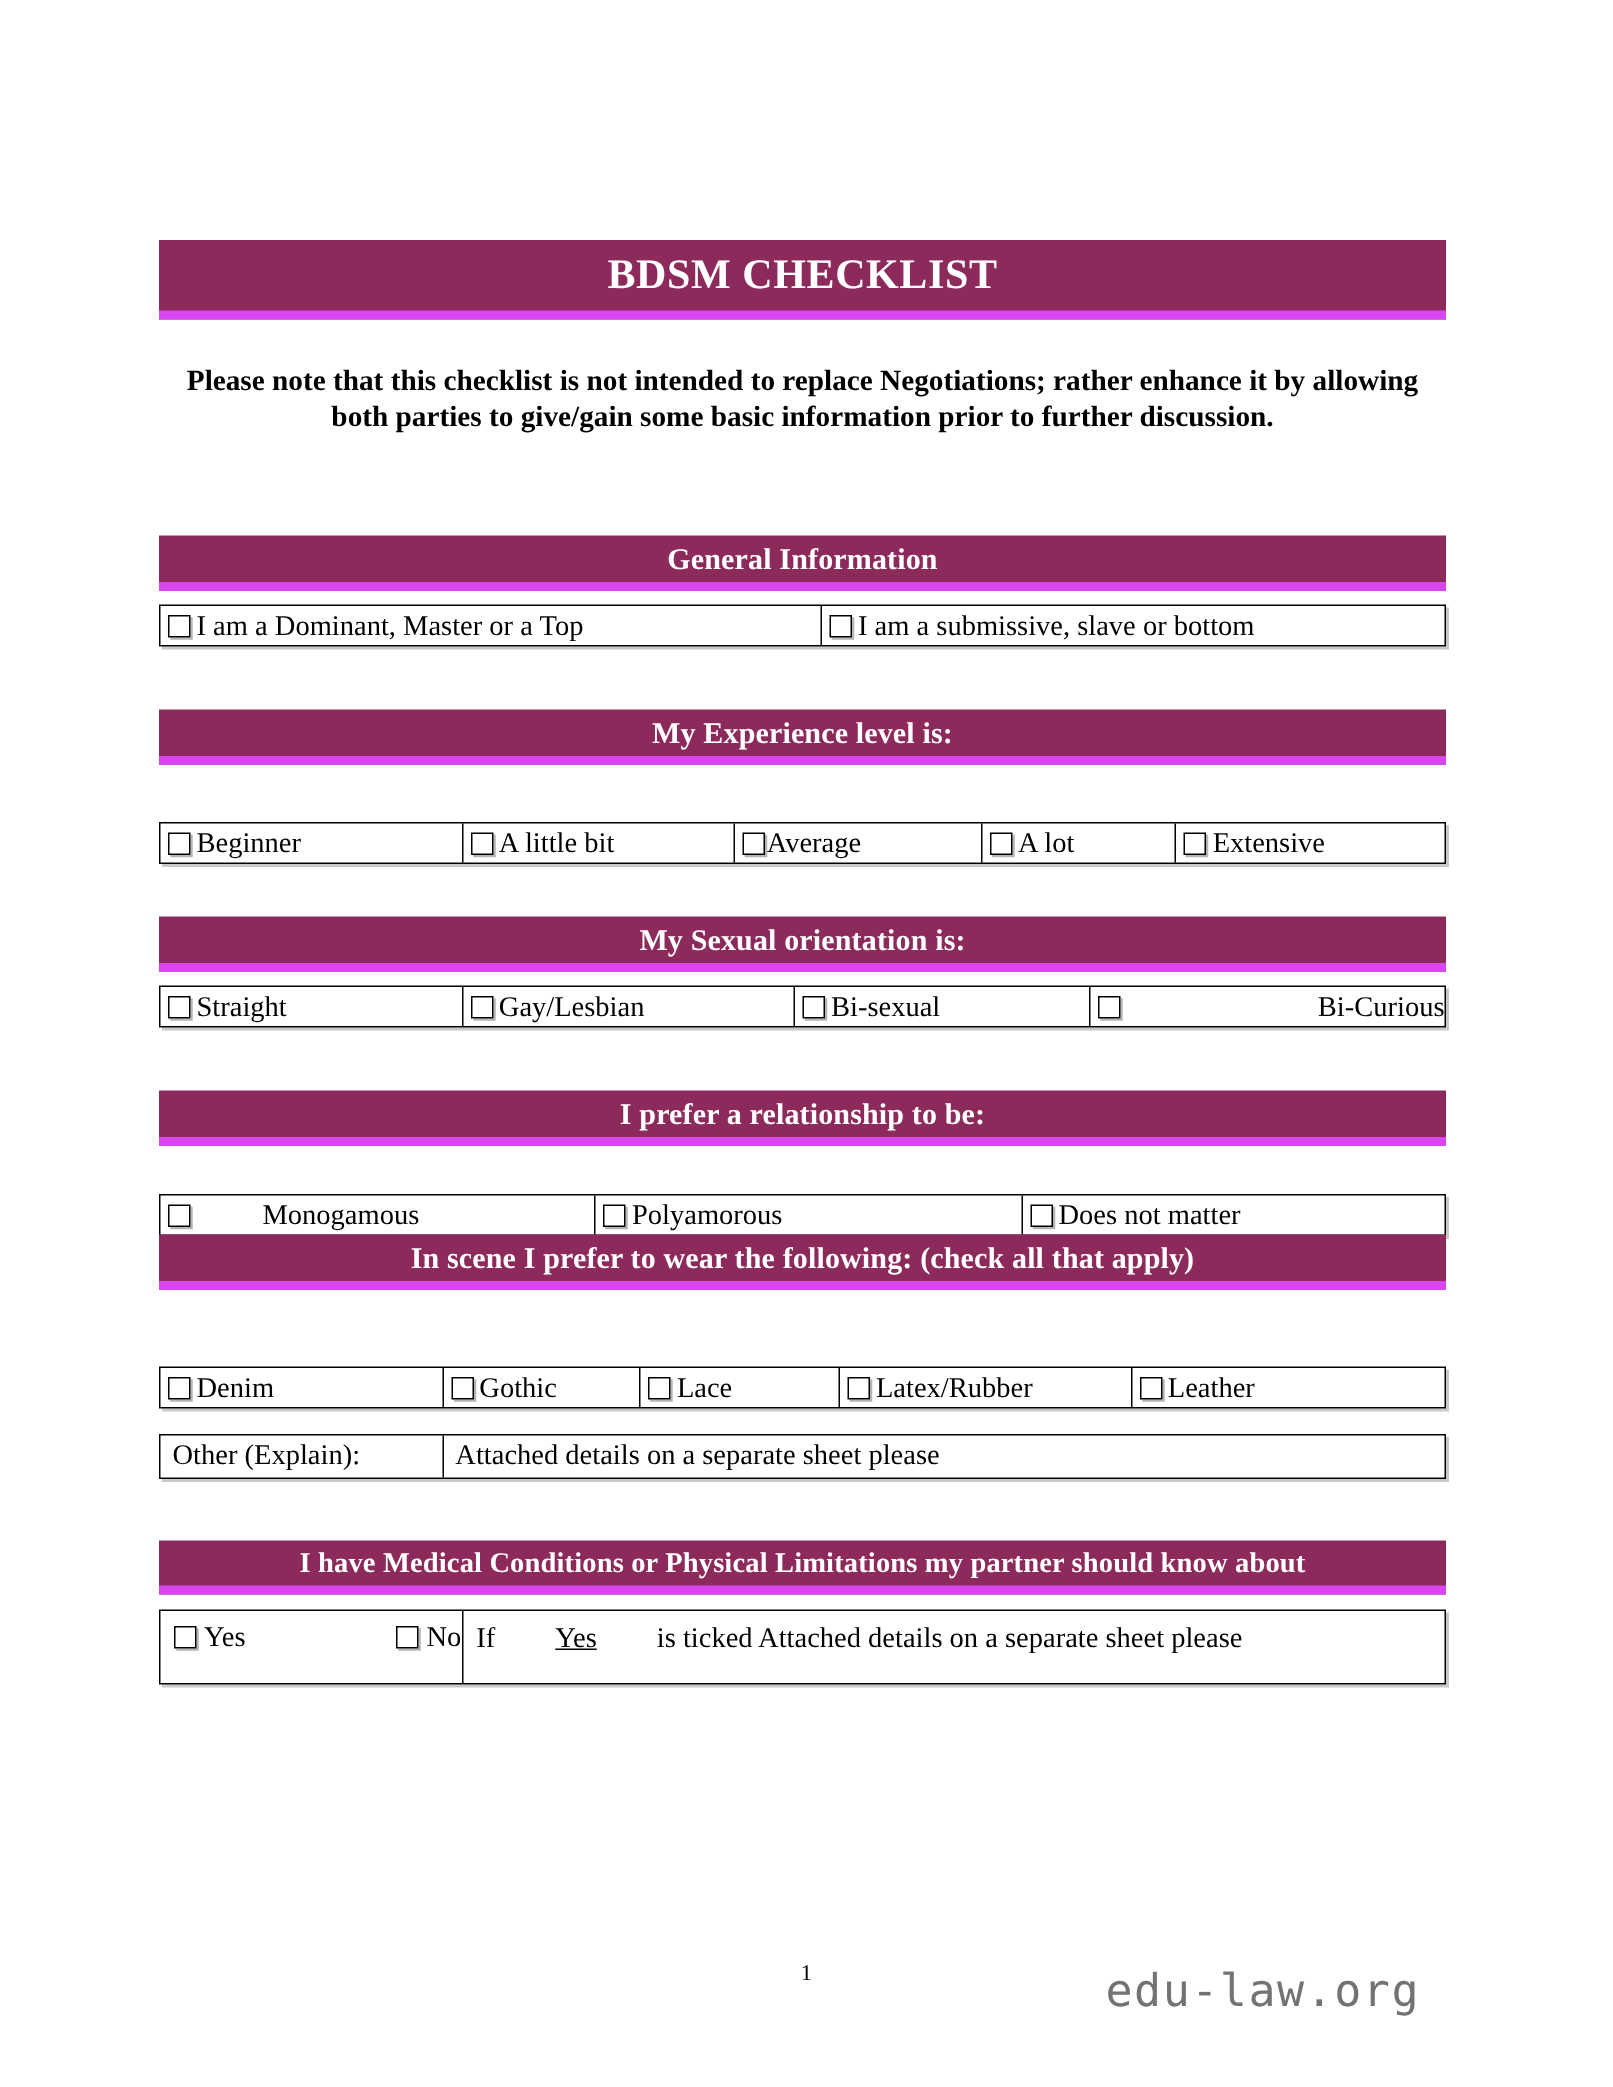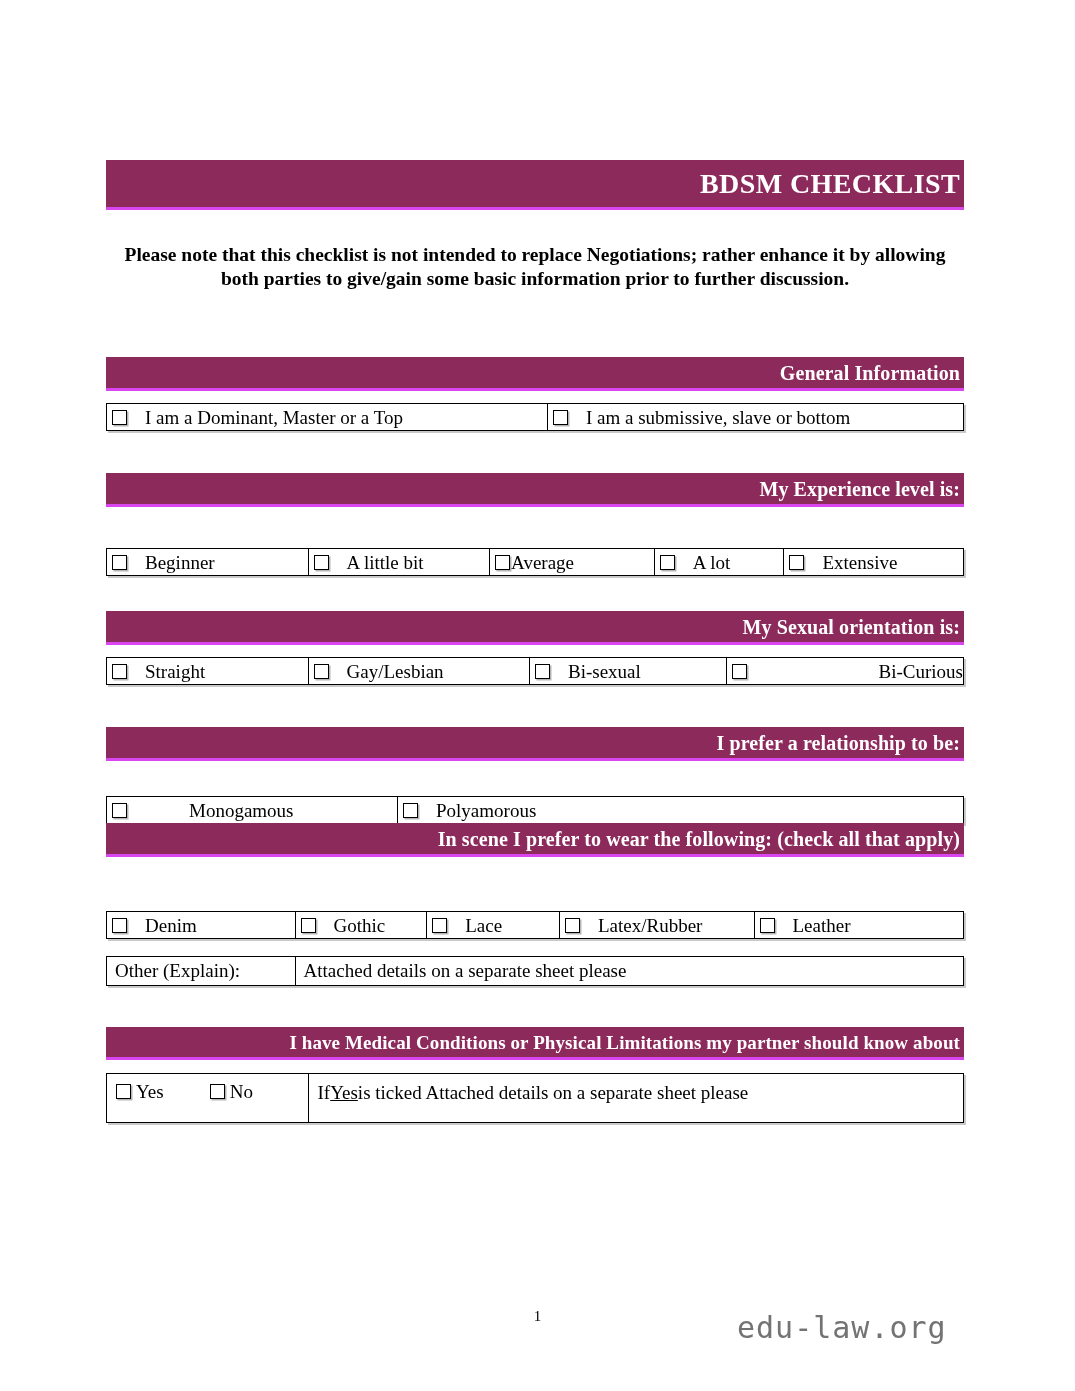--- a/index.html
+++ b/index.html
@@ -22,24 +22,24 @@
   .content {
     position: absolute;
     left: 106px;
     top: 0;
     width: 858px;
   }
 
   
   .bar {
     background: #8d2a5c;
-    border-bottom: 3px solid #d946ef;
+    border-bottom: 6px solid #d946ef;
     color: #ffffff;
     font-weight: bold;
-    text-align: right;
+    text-align: center;
     font-size: 20px;
     line-height: 1.0;
     padding: 6px 4px 5px 4px;
     letter-spacing: 0.1px;
     box-sizing: border-box;
   }
   .bar.title-bar {
     font-size: 28px;
     padding: 10px 4px 9px 4px;
     letter-spacing: 0.4px;
@@ -76,21 +76,21 @@
     padding-left: 5px;
     overflow: hidden;
     white-space: nowrap;
   }
   .cell:last-child {
     border-right: none;
   }
   .cell .lbl {
     font-size: 19px;
     line-height: 1;
-    margin-left: 18px;
+    margin-left: 4px;
   }
   .cell .lbl.snug {
     margin-left: 1px;
   }
 
   
   .cb {
     width: 15px;
     height: 15px;
     min-width: 15px;
@@ -136,20 +136,21 @@
   .medcell {
     display: flex;
     align-items: flex-start;
     box-sizing: border-box;
     border-right: 1px solid #000000;
     padding-top: 8px;
     padding-left: 9px;
     font-size: 19px;
     white-space: nowrap;
     overflow: hidden;
+    gap: 40px;
   }
   .medcell:last-child { border-right: none; }
   .medcell .cbwrap {
     display: flex;
     align-items: center;
   }
   .medcell .cbwrap .lbl { margin-left: 5px; font-size: 19px; line-height: 1; }
   .gap { width: 46px; }
 
   u.ul { text-decoration: underline; }
@@ -265,20 +266,24 @@
     </div>
     <div class="abs" style="top:796px;">
       <div class="row">
         <div class="cell" style="width:291px;gap:44px;">
           <span class="cb"></span>
           <span class="lbl">Monogamous</span>
         </div>
         <div class="cell" style="width:285px;">
           <span class="cb"></span>
           <span class="lbl">Polyamorous</span>
+        </div>
+        <div class="cell" style="width:282px;">
+          <span class="cb"></span>
+          <span class="lbl">Does not matter</span>
         </div>
       </div>
     </div>
 
     <div class="abs" style="top:823px;">
       <div class="bar">In scene I prefer to wear the following: (check all that apply)</div>
     </div>
     <div class="abs" style="top:911px;">
       <div class="row">
         <div class="cell" style="width:189px;">

